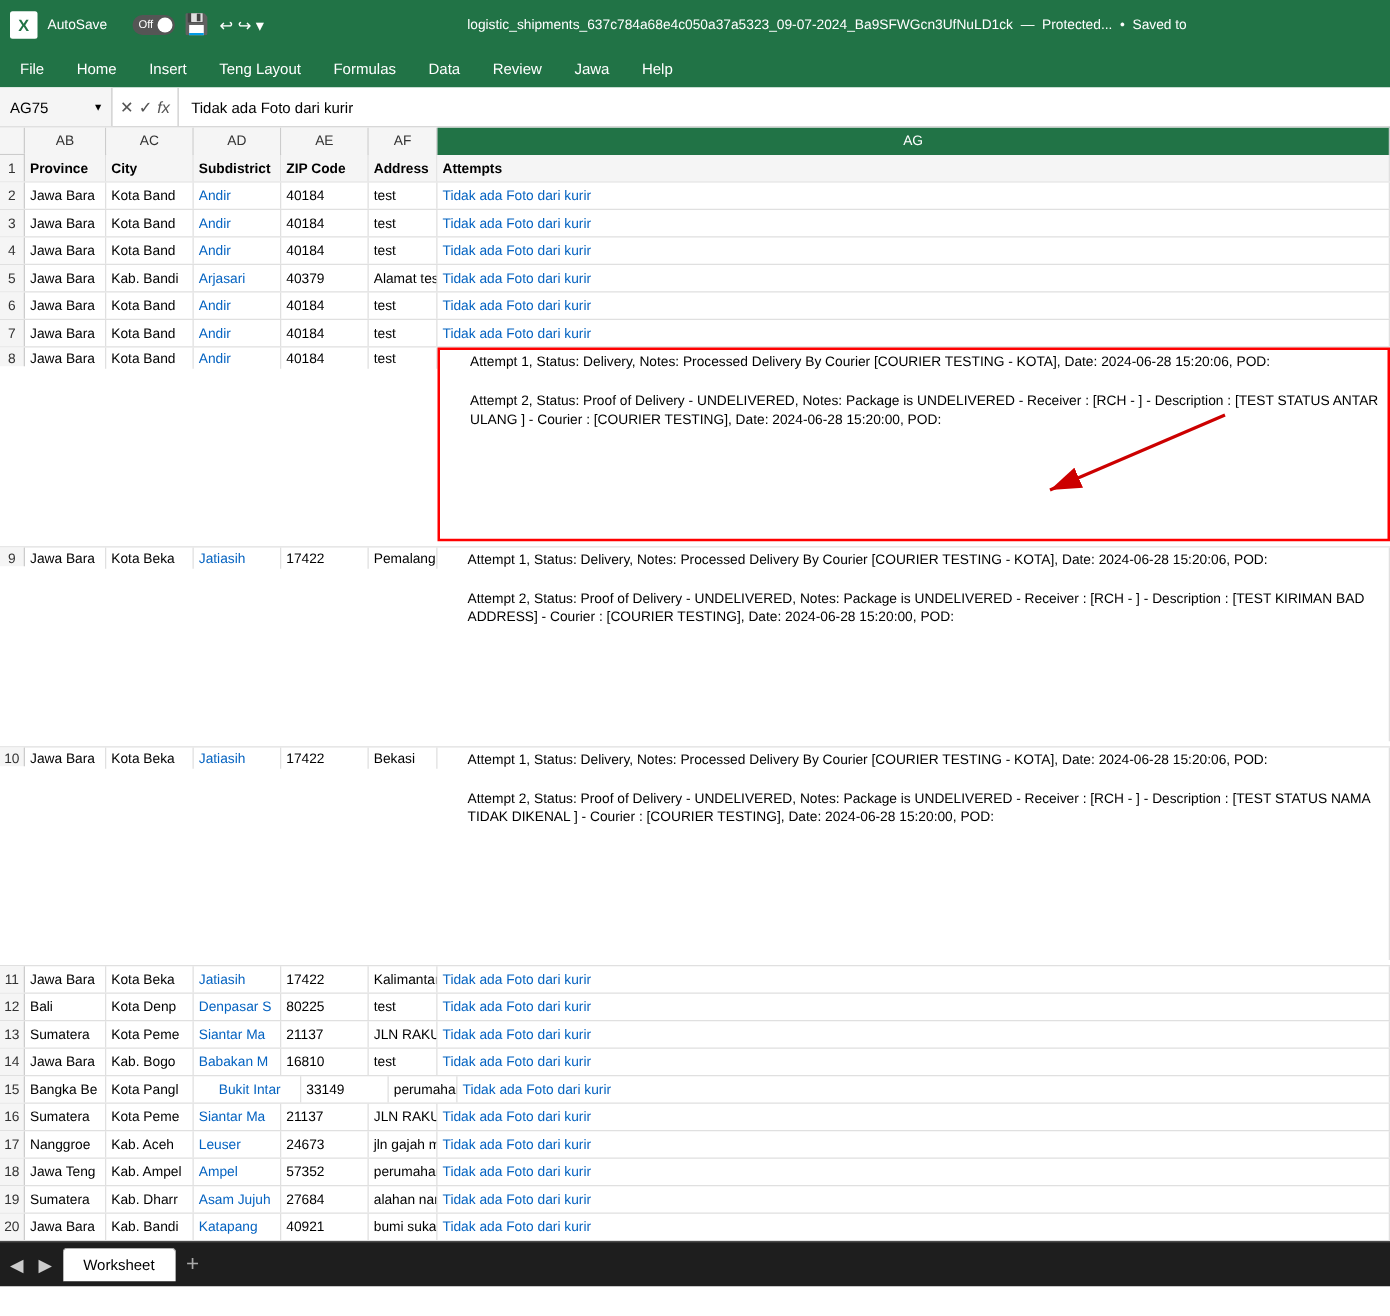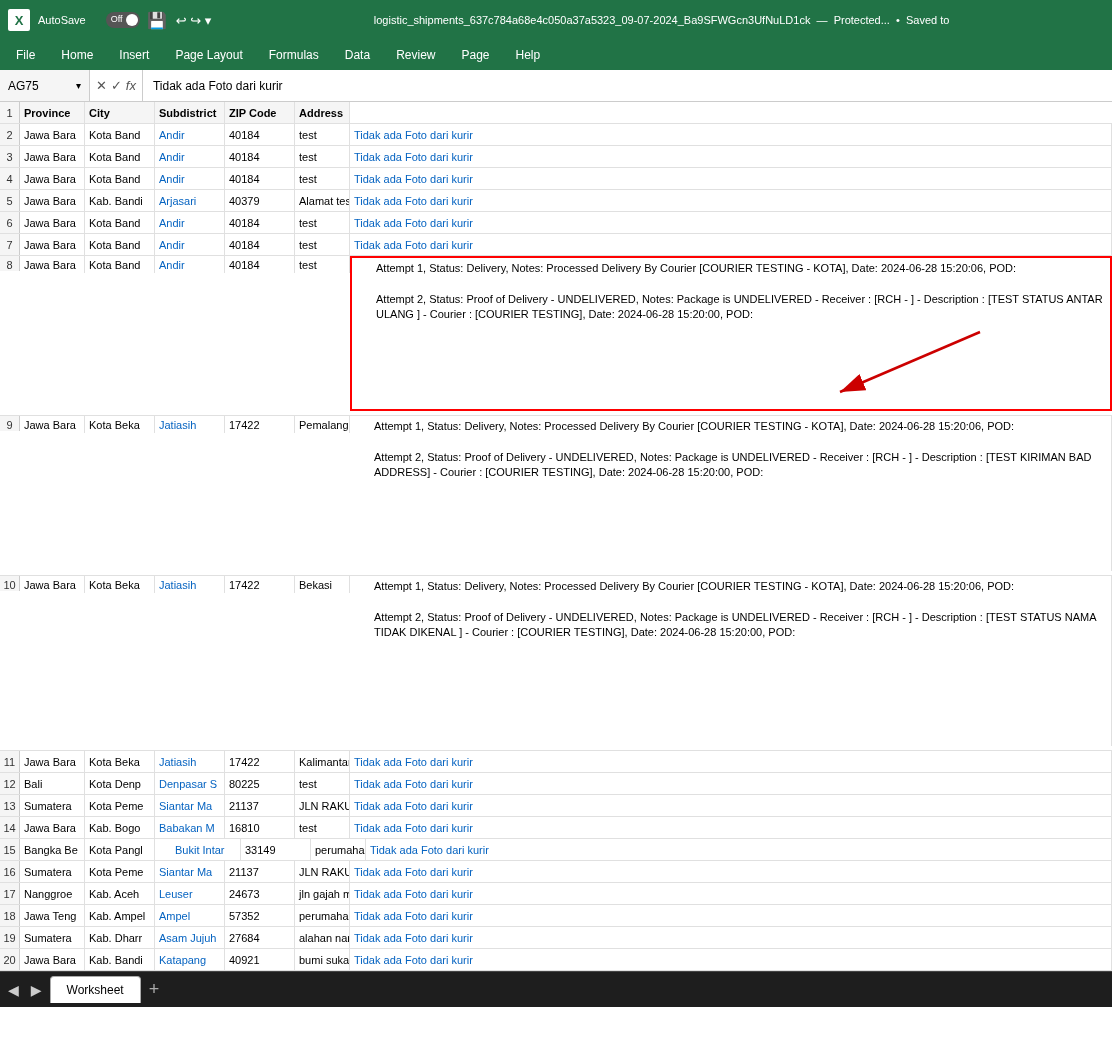--- a/index.html
+++ b/index.html
@@ -243,53 +243,63 @@
     <span>Protected...</span>
     &nbsp;•&nbsp;
     <span>Saved to</span>
   </div>
 </div>
 
 <div class="ribbon">
   <div class="ribbon-tab">File</div>
   <div class="ribbon-tab">Home</div>
   <div class="ribbon-tab">Insert</div>
-  <div class="ribbon-tab">Page Layout</div>
+  <div class="ribbon-tab">Teng Layout</div>
   <div class="ribbon-tab">Formulas</div>
   <div class="ribbon-tab">Data</div>
   <div class="ribbon-tab">Review</div>
-  <div class="ribbon-tab">Page</div>
+  <div class="ribbon-tab">Jawa</div>
   <div class="ribbon-tab">Help</div>
 </div>
 
 <div class="formula-bar">
   <div class="cell-name-box">
     <span>AG75</span>
     <span style="margin-left:auto;font-size:10px;">▾</span>
   </div>
   <div class="formula-icons">
     <span style="cursor:pointer;">✕</span>
     <span style="cursor:pointer;">✓</span>
     <span style="cursor:pointer;font-style:italic;">fx</span>
   </div>
   <div class="formula-content">Tidak ada Foto dari kurir</div>
 </div>
 
 <div class="spreadsheet-wrapper">
 
+  <div class="col-headers">
+    <div class="row-num-header"></div>
+    <div class="col-header" style="width:65px;min-width:65px;">AB</div>
+    <div class="col-header" style="width:70px;min-width:70px;">AC</div>
+    <div class="col-header" style="width:70px;min-width:70px;">AD</div>
+    <div class="col-header" style="width:70px;min-width:70px;">AE</div>
+    <div class="col-header" style="width:55px;min-width:55px;">AF</div>
+    <div class="col-header selected" style="flex:1;">AG</div>
+  </div>
 
   <div class="rows-container">
 
     <div class="row">
       <div class="row-num">1</div>
       <div class="cell header-cell" style="width:65px;min-width:65px;">Province</div>
       <div class="cell header-cell" style="width:70px;min-width:70px;">City</div>
       <div class="cell header-cell" style="width:70px;min-width:70px;">Subdistrict</div>
       <div class="cell header-cell" style="width:70px;min-width:70px;">ZIP Code</div>
       <div class="cell header-cell" style="width:55px;min-width:55px;">Address</div>
+      <div class="cell header-cell" style="flex:1;">Attempts</div>
     </div>
 
     <div class="row">
       <div class="row-num">2</div>
       <div class="cell" style="width:65px;min-width:65px;">Jawa Bara</div>
       <div class="cell" style="width:70px;min-width:70px;">Kota Band</div>
       <div class="cell link-blue" style="width:70px;min-width:70px;">Andir</div>
       <div class="cell" style="width:70px;min-width:70px;">40184</div>
       <div class="cell" style="width:55px;min-width:55px;">test</div>
       <div class="cell link-blue" style="flex:1;">Tidak ada Foto dari kurir</div>

